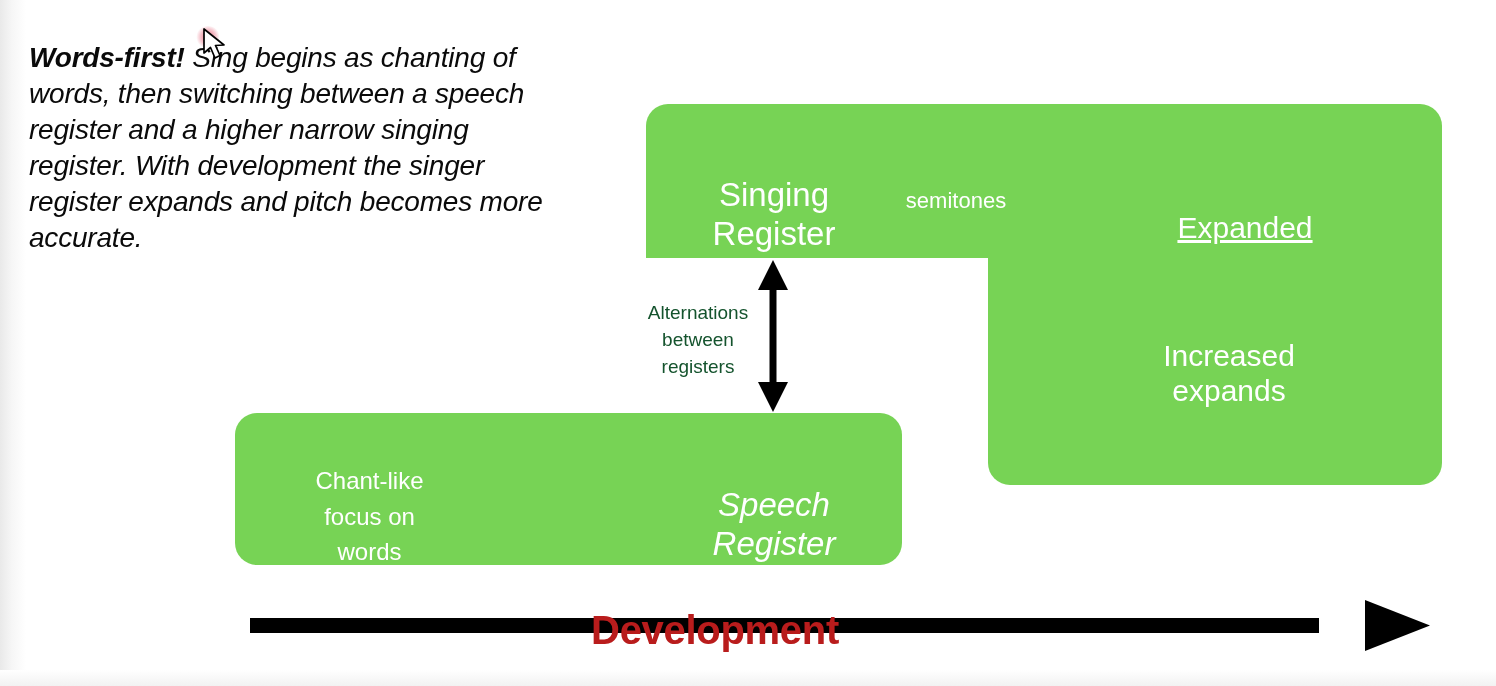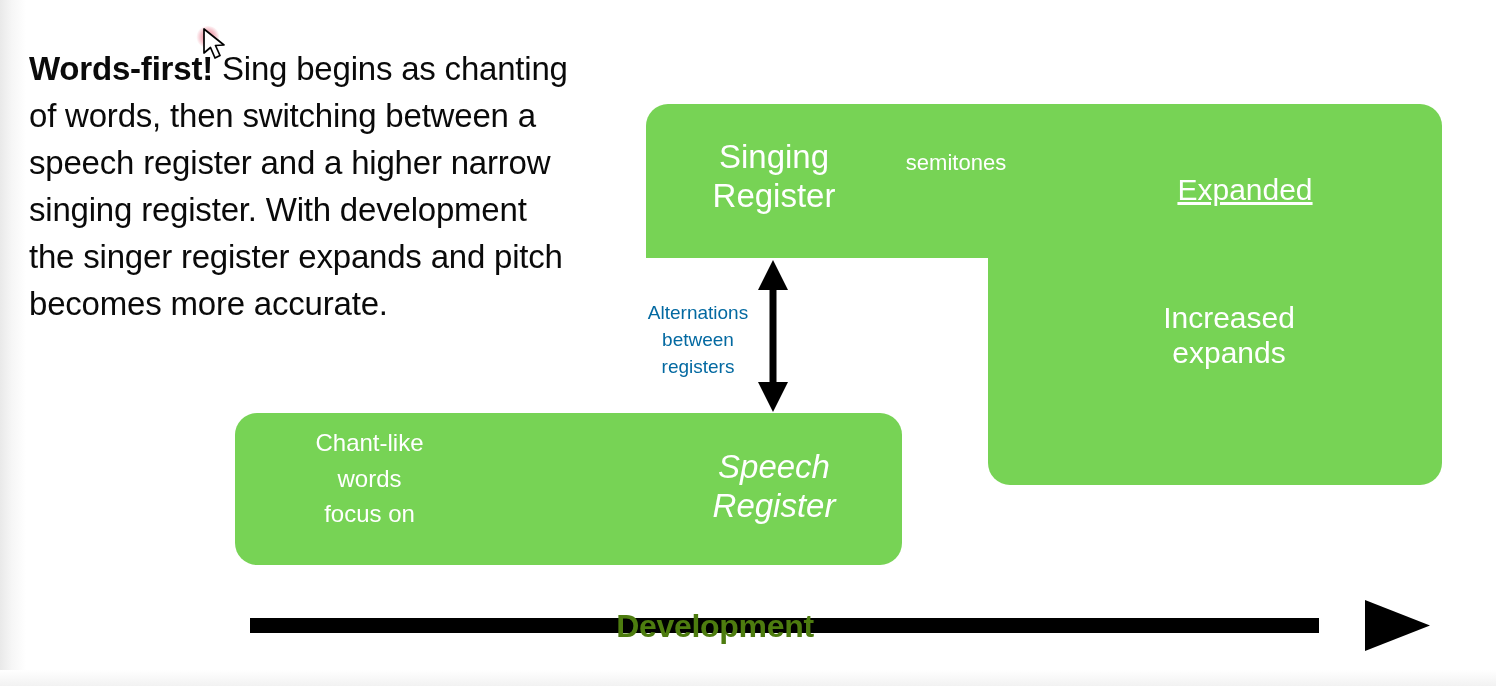--- a/index.html
+++ b/index.html
@@ -35,24 +35,25 @@
     background: linear-gradient(to top, #f2f2f2 0%, #ffffff 100%);
     pointer-events: none;
   }
 
   
   #description {
     position: absolute;
     left: 29px;
     top: 12px;
     width: 540px;
-    font-size: 33px;
-    line-height: 47px;
+    font-size: 28px;
+    line-height: 36px;
     color: #0a0a0a;
     letter-spacing: -0.2px;
+    font-style: italic;
   }
   #description .lead {
     font-weight: bold;
   }
 
   
   .green-box {
     position: absolute;
     background: #77d355;
     color: #ffffff;
@@ -90,20 +91,21 @@
     height: 152px;
     border-radius: 22px;
   }
 
   
   .box-label {
     position: absolute;
     text-align: center;
     color: #ffffff;
     line-height: 1.18;
+    margin-top: 38px;
   }
   #singing-register-label {
     left: 656px;
     top: 138px;
     width: 236px;
     font-size: 33px;
   }
   #narrow-semitones-label {
     left: 876px;
     top: 148px;
@@ -139,21 +141,21 @@
     font-style: italic;
   }
 
   
   #alternation-caption {
     position: absolute;
     left: 628px;
     top: 300px;
     width: 140px;
     text-align: center;
-    color: #0369a1;
+    color: #14532d;
     font-size: 19px;
     line-height: 1.42;
   }
   #alternation-arrow {
     position: absolute;
     left: 756px;
     top: 260px;
     width: 34px;
     height: 152px;
   }
@@ -165,23 +167,23 @@
     top: 600px;
     width: 1180px;
     height: 56px;
   }
   #development-label {
     position: absolute;
     left: 580px;
     top: 608px;
     width: 270px;
     text-align: center;
-    font-size: 32px;
+    font-size: 40px;
     font-weight: bold;
-    color: #4d7c0f;
+    color: #b91c1c;
     letter-spacing: -0.3px;
   }
 
   
   #cursor {
     position: absolute;
     left: 203px;
     top: 28px;
     width: 30px;
     height: 34px;
@@ -226,22 +228,22 @@
     <div>Expanded</div>
   </div>
 
   <div class="box-label" id="increased-accuracy-label">
     <div>Increased</div>
     <div>expands</div>
   </div>
 
   <div class="box-label" id="chant-like-label">
     <div>Chant-like</div>
+    <div>focus on</div>
     <div>words</div>
-    <div>focus on</div>
   </div>
 
   <div class="box-label" id="speech-register-label">
     <div>Speech</div>
     <div>Register</div>
   </div>
 
   <div id="alternation-caption">
     <div>Alternations</div>
     <div>between</div>

